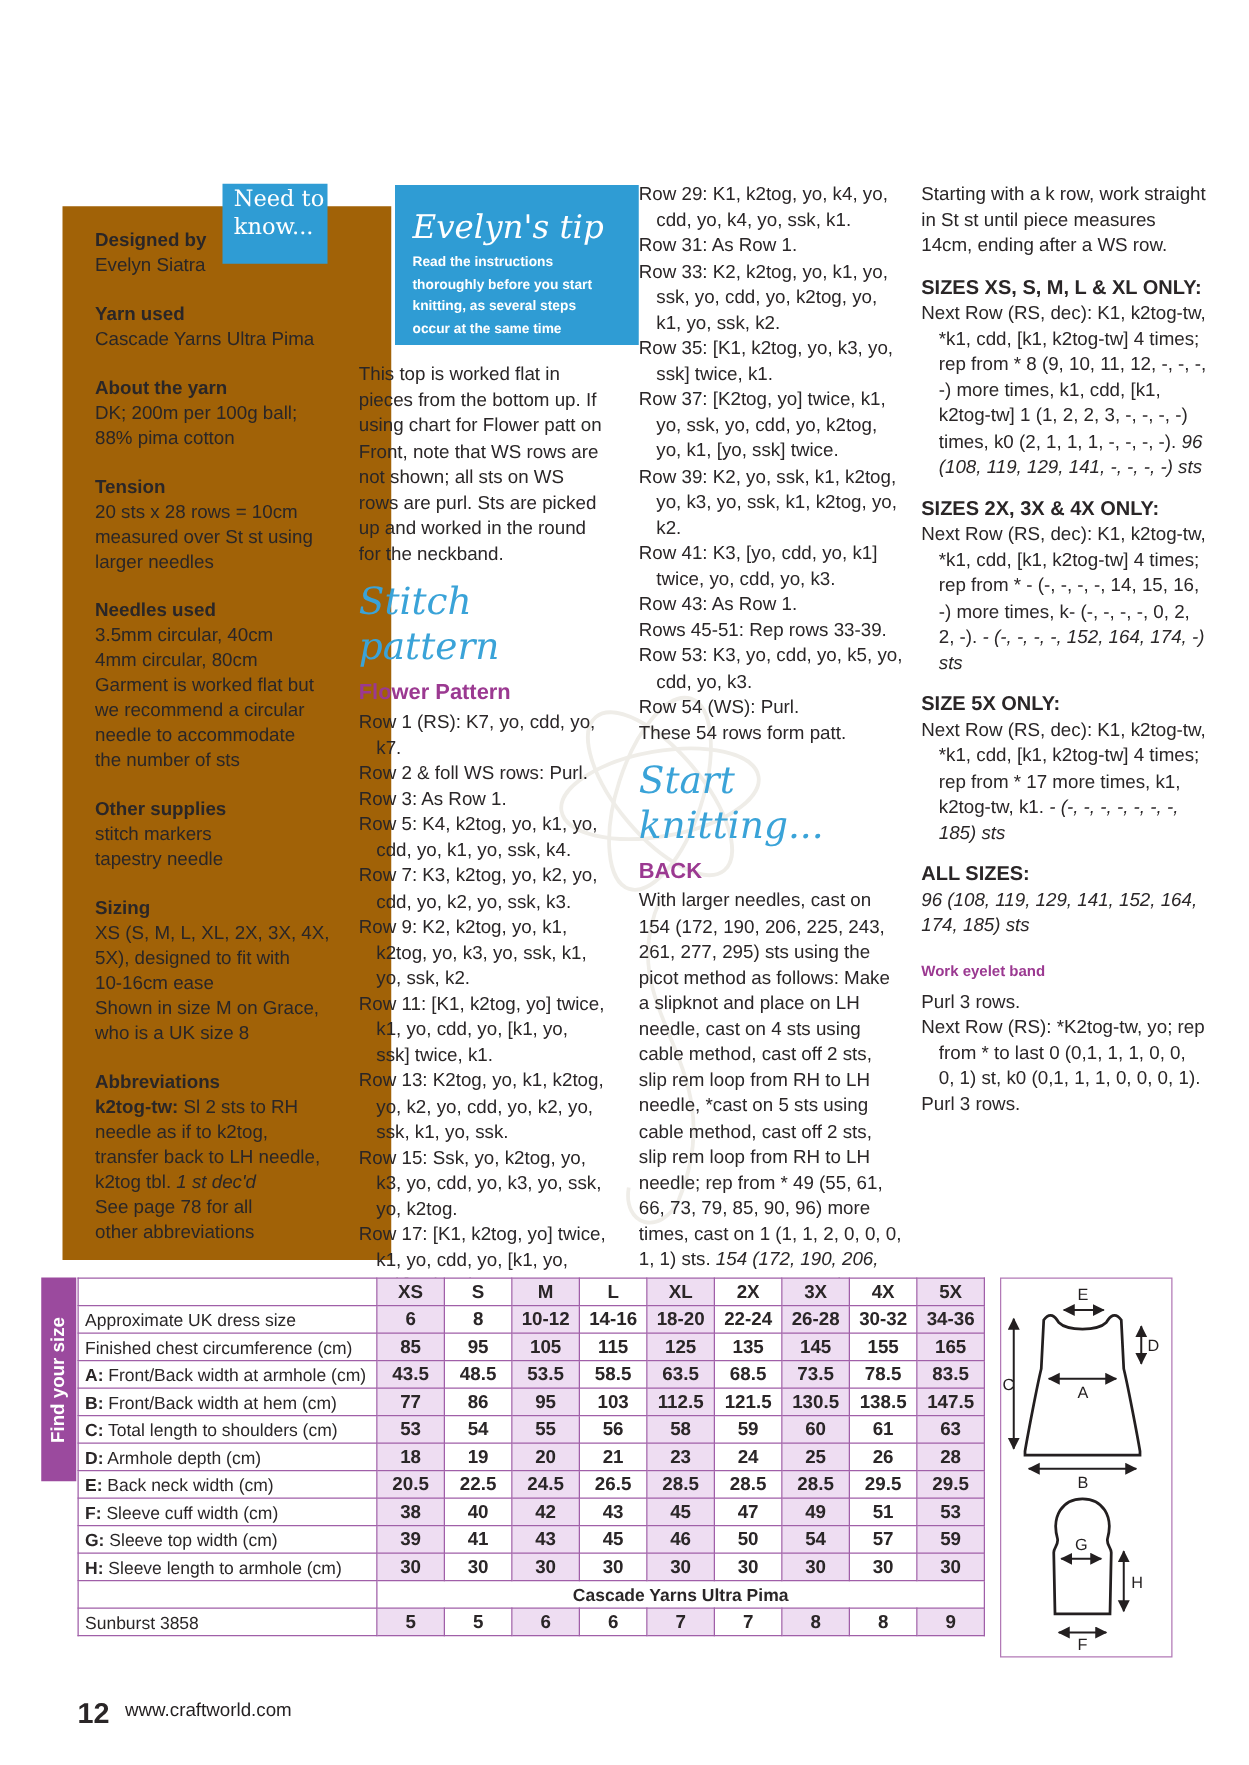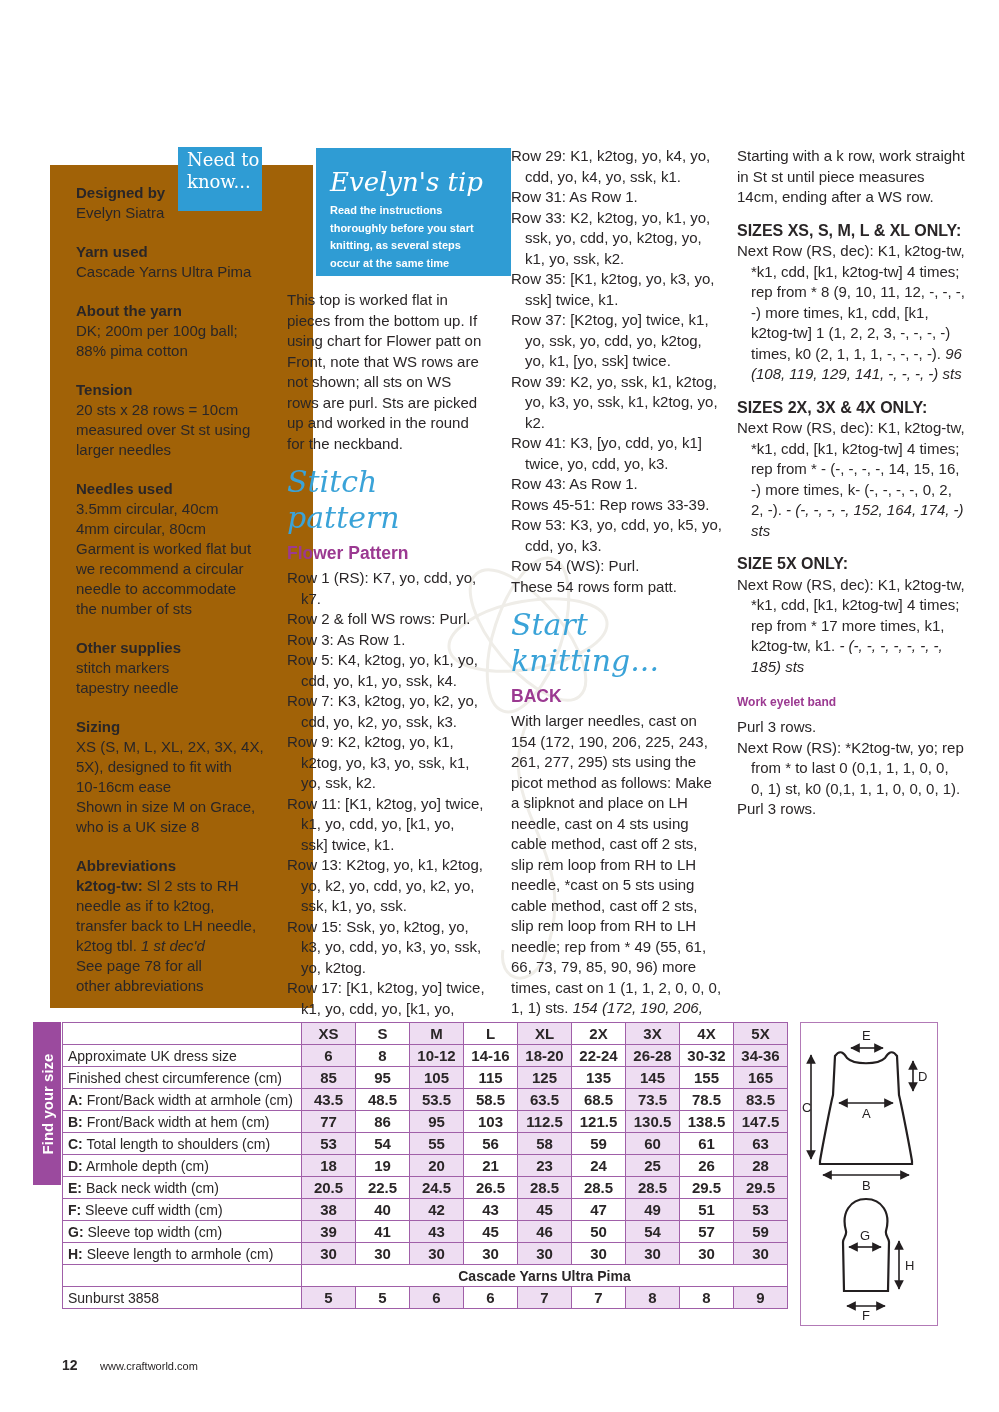--- a/index.html
+++ b/index.html
@@ -64,22 +64,22 @@
   .size-table td.lbl{text-align:left;width:228px;background:#fff;}
   .size-table td.lbl b{font-weight:bold;}
   .size-table tr.yarn-row td{background:#fff;text-align:center;font-weight:bold;}
   
   .diagram{
     position:absolute;left:800px;top:1022px;width:138px;height:304px;
     border:1.5px solid #b279b6;box-sizing:border-box;z-index:2;background:#fff;
   }
   .diagram svg{display:block;}
   
-  .page-num{position:absolute;left:62px;top:1357px;font-weight:bold;font-size:14px;z-index:2;}
-  .site{position:absolute;left:100px;top:1360px;font-size:11px;color:#231f20;z-index:2;}
+  .page-num{position:absolute;left:62px;top:1357px;font-weight:bold;font-size:23px;z-index:2;}
+  .site{position:absolute;left:100px;top:1360px;font-size:15px;color:#231f20;z-index:2;}
 </style>
 </head>
 <body>
 
 <div class="watermark">
   <svg width="300" height="480" viewBox="0 0 300 480">
     <g fill="none" stroke="#efede8" stroke-width="3">
       <ellipse cx="150" cy="115" rx="34" ry="80" transform="rotate(18 150 115)"></ellipse>
       <ellipse cx="150" cy="115" rx="34" ry="80" transform="rotate(80 150 115)"></ellipse>
       <ellipse cx="150" cy="115" rx="34" ry="80" transform="rotate(140 150 115)"></ellipse>
@@ -233,20 +233,24 @@
       <div>
         <div class="size-h">SIZES 2X, 3X &amp; 4X ONLY:</div>
         <div class="prow"><b>Next Row (RS, dec):</b><span> K1, k2tog-tw, *k1, cdd, [k1, k2tog-tw] 4 times; rep from * - (-, -, -, -, 14, 15, 16, -) more times, k- (-, -, -, -, 0, 2, 2, -). </span><span class="sts">- (-, -, -, -, 152, 164, 174, -) sts</span></div>
       </div>
 
       <div>
         <div class="size-h">SIZE 5X ONLY:</div>
         <div class="prow"><b>Next Row (RS, dec):</b><span> K1, k2tog-tw, *k1, cdd, [k1, k2tog-tw] 4 times; rep from * 17 more times, k1, k2tog-tw, k1. </span><span class="sts">- (-, -, -, -, -, -, -, 185) sts</span></div>
       </div>
     </div>
+  <div>
+    <div class="size-h">ALL SIZES:</div>
+    <div class="sts">96 (108, 119, 129, 141, 152, 164, 174, 185) sts</div>
+  </div>
   <div class="purple-h big">Work eyelet band</div>
   <div>Purl 3 rows.</div>
   <div class="prow"><b>Next Row (RS):</b><span> *K2tog-tw, yo; rep from * to last 0 (0,1, 1, 1, 0, 0, 0, 1) st, k0 (0,1, 1, 1, 0, 0, 0, 1).</span></div>
   <div>Purl 3 rows.</div>
 </div>
 
 <div class="fys-tab">
   <span>Find your size</span>
 </div>
 

